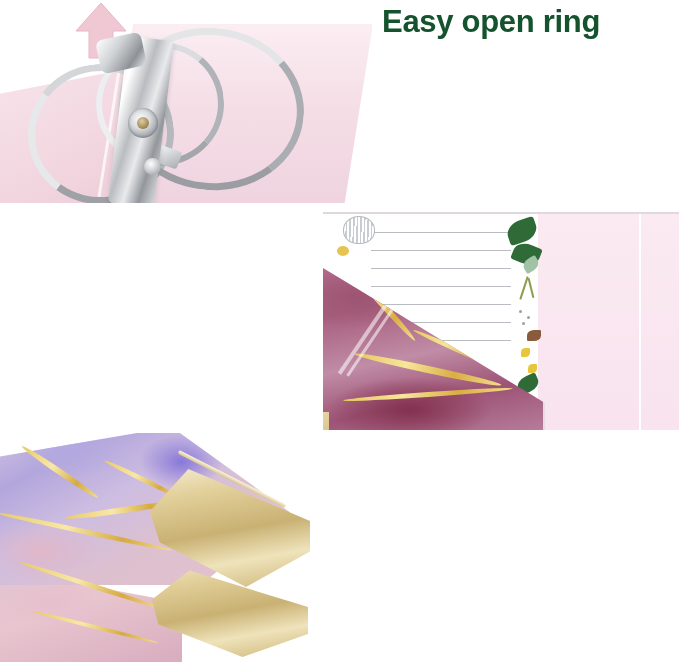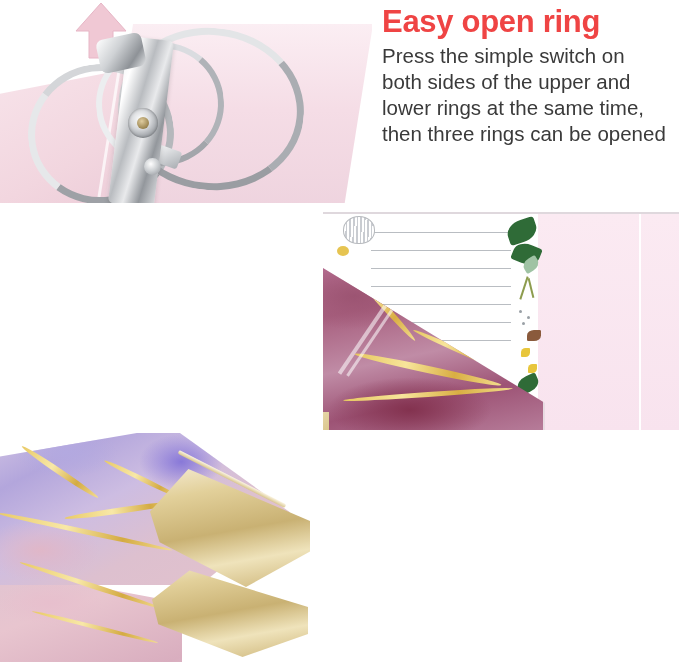--- a/index.html
+++ b/index.html
@@ -42,21 +42,21 @@
   }
   #divider-1 { top: 203px; }
   #divider-2 { top: 430px; }
 
   
   .text-block {
     position: absolute;
     z-index: 40;
   }
   .heading {
-    color: #ef4444;
+    color: #14532d;
     font-weight: bold;
     letter-spacing: -0.3px;
     margin: 0;
   }
   .body-copy {
     color: #3a3a3a;
     margin: 0;
   }
 
   #text-1 { left: 382px; top: 4px; width: 288px; }
@@ -334,21 +334,20 @@
       <div class="ring-hinge" style="left:98px; top:36px;"></div>
       <div class="ring-rivet" style="left:128px; top:108px;"></div>
       <div class="ring-screw" style="left:144px; top:158px;"></div>
       <div class="ring-metal" style="left:156px; top:148px; width:24px; height:18px;
                   background:linear-gradient(135deg,#f6f7f8,#a9adb2);
                   border-radius:3px; transform:rotate(20deg);"></div>
     </div>
 
     <div class="text-block" id="text-1">
       <h2 class="heading">Easy open ring</h2>
-      <p class="body-copy">Press the simple switch on both sides of the upper and lower rings at the same time, then three rings can be opened</p>
     </div>
   </div>
 
   <div class="divider" id="divider-1"></div>
 
   <div class="panel" id="panel-2">
 
     <div id="photo-pocket">
 
       <div class="pk-right-pink" style="left:215px; width:103px;"></div>

